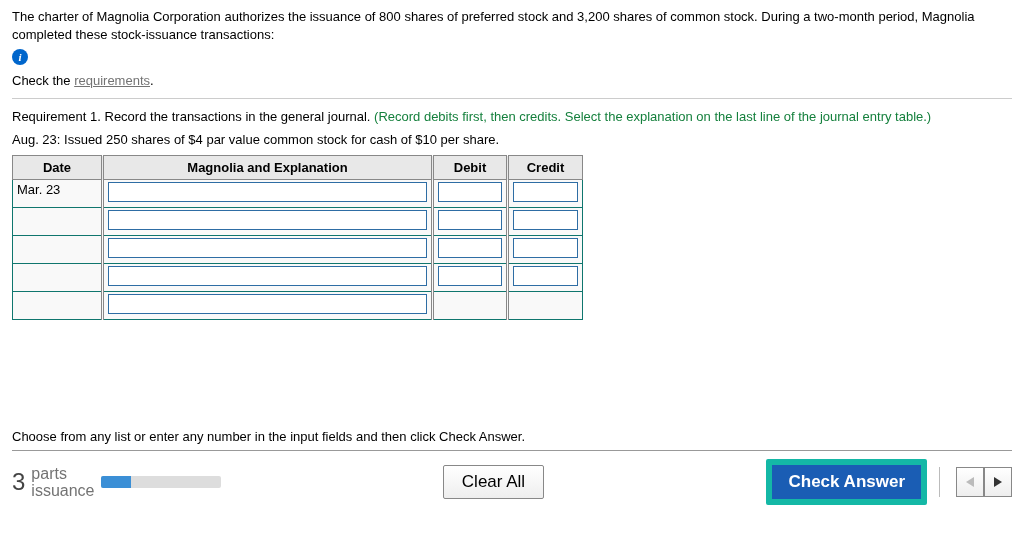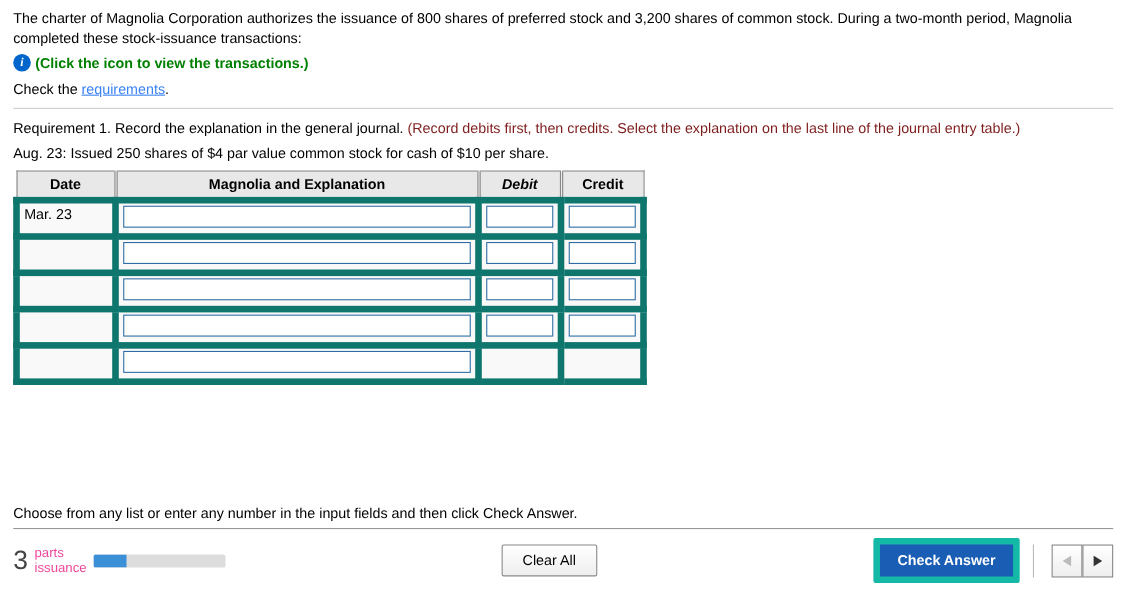--- a/index.html
+++ b/index.html
@@ -2,72 +2,71 @@
 <html><head>
   <meta charset="utf-8">
   <style>
     * { box-sizing: border-box; margin: 0; padding: 0; }
     body { font-family: Arial, sans-serif; font-size: 13px; color: #000; background: #fff; padding: 8px 12px; width: 1024px; }
     .problem-text { margin-bottom: 6px; line-height: 1.35; }
     .info-line { display: flex; align-items: center; gap: 4px; margin-bottom: 8px; }
     .info-icon { width: 16px; height: 16px; border-radius: 50%; background: #0066cc; color: #fff; display: inline-flex; align-items: center; justify-content: center; font-style: italic; font-weight: bold; font-family: serif; font-size: 11px; }
     .green-text { color: #008000; font-weight: bold; }
     .req-line { margin-bottom: 10px; }
-    .link { color: #3b82f6; text-decoration: underline; cursor: pointer; }
+    .link { color: #737373; text-decoration: underline; cursor: pointer; }
     hr.sep { border: none; border-top: 1px solid #ccc; margin: 6px 0 10px; }
     .requirement { margin-bottom: 8px; }
     .requirement b { font-weight: normal; }
-    .green-instruction { color: #7f1d1d; }
+    .green-instruction { color: #15803d; }
     .trans-text { margin-bottom: 8px; }
     table.journal { border-collapse: collapse; margin-bottom: 4px; }
     table.journal th { background: #e8e8e8; border: 1px solid #888; padding: 4px 0; font-weight: bold; text-align: center; }
     table.journal th.sep-col { border-left: 3px double #888; }
-    table.journal td { border: 6px solid #0f766e; padding: 2px 4px; background: #f9f9f9; }
+    table.journal td { border: 1px solid #0f766e; padding: 2px 4px; background: #f9f9f9; }
     table.journal td.sep-col { border-left: 3px double #888; }
     .col-date { width: 90px; }
     .col-accounts { width: 330px; }
-    .col-debit { width: 75px; font-style: italic; }
+    .col-debit { width: 75px; }
     .col-credit { width: 75px; }
     .cell-input { width: 100%; height: 20px; border: 1px solid #2e6da4; background: #fff; display: inline-block; }
     .date-cell { vertical-align: top; padding-top: 4px; }
     .no-input { background: #f9f9f9; }
     .choose-text { margin-top: 109px; margin-bottom: 6px; }
     hr.footer-sep { border: none; border-top: 1px solid #999; margin: 4px 0 8px; }
     .footer-bar { display: flex; align-items: center; gap: 8px; }
     .parts-block { display: flex; align-items: center; gap: 6px; }
     .parts-num { font-size: 24px; font-weight: normal; color: #444; }
-    .parts-label { font-size: 12px; line-height: 1.1; color: #ec4899; }
+    .parts-label { font-size: 16px; line-height: 1.1; color: #737373; }
     .progress { width: 120px; height: 12px; background: #ddd; border-radius: 2px; overflow: hidden; }
     .progress-fill { height: 100%; background: #3b8fd6; width: 25%; }
     .spacer { flex: 1; }
-    .btn { border: 1px solid #888; background: linear-gradient(#fff,#eee); padding: 6px 18px; font-size: 13px; cursor: pointer; border-radius: 2px; }
+    .btn { border: 1px solid #888; background: linear-gradient(#fff,#eee); padding: 6px 18px; font-size: 17px; cursor: pointer; border-radius: 2px; }
     .btn-primary { background: #1a5db4; color: #fff; border: 6px solid #14b8a6; font-weight: bold; padding: 7px 16px; }
     .nav-btn { border: 1px solid #888; background: linear-gradient(#fff,#eee); width: 28px; height: 30px; display: inline-flex; align-items: center; justify-content: center; cursor: pointer; color: #555; }
     .nav-btn.disabled { color: #bbb; }
     .nav-group { display: flex; margin-left: 4px; }
     .vdiv { width: 1px; height: 30px; background: #bbb; margin: 0 4px; }
   </style>
 </head>
 <body>
 
 <div class="problem-text">The charter of Magnolia Corporation authorizes the issuance of 800 shares of preferred stock and 3,200 shares of common stock. During a two-month period, Magnolia completed these stock-issuance transactions:</div>
 
 <div class="info-line">
   <span class="info-icon">i</span>
-  <span class="green-text">(Click the icon to view the transactions.)</span>
 </div>
 
 <div class="req-line">
   <span>Check the </span><span class="link">requirements</span><span>.</span>
 </div>
 
 <hr class="sep">
 
 <div class="requirement">
-  <b>Requirement 1.</b><span> Record the explanation in the general journal. </span><span class="green-instruction">(Record debits first, then credits. Select the explanation on the last line of the journal entry table.)</span>
+  <b>Requirement 1.</b><span> Record the transactions in the general journal. </span><span class="green-instruction">(Record debits first, then credits. Select the explanation on the last line of the journal entry table.)</span>
 </div>
 
 <div class="trans-text">Aug. 23: Issued 250 shares of $4 par value common stock for cash of $10 per share.</div>
 
 <table class="journal">
   <thead>
     <tr>
       <th class="col-date">Date</th>
       <th class="col-accounts sep-col">Magnolia and Explanation</th>
       <th class="col-debit sep-col">Debit</th>

